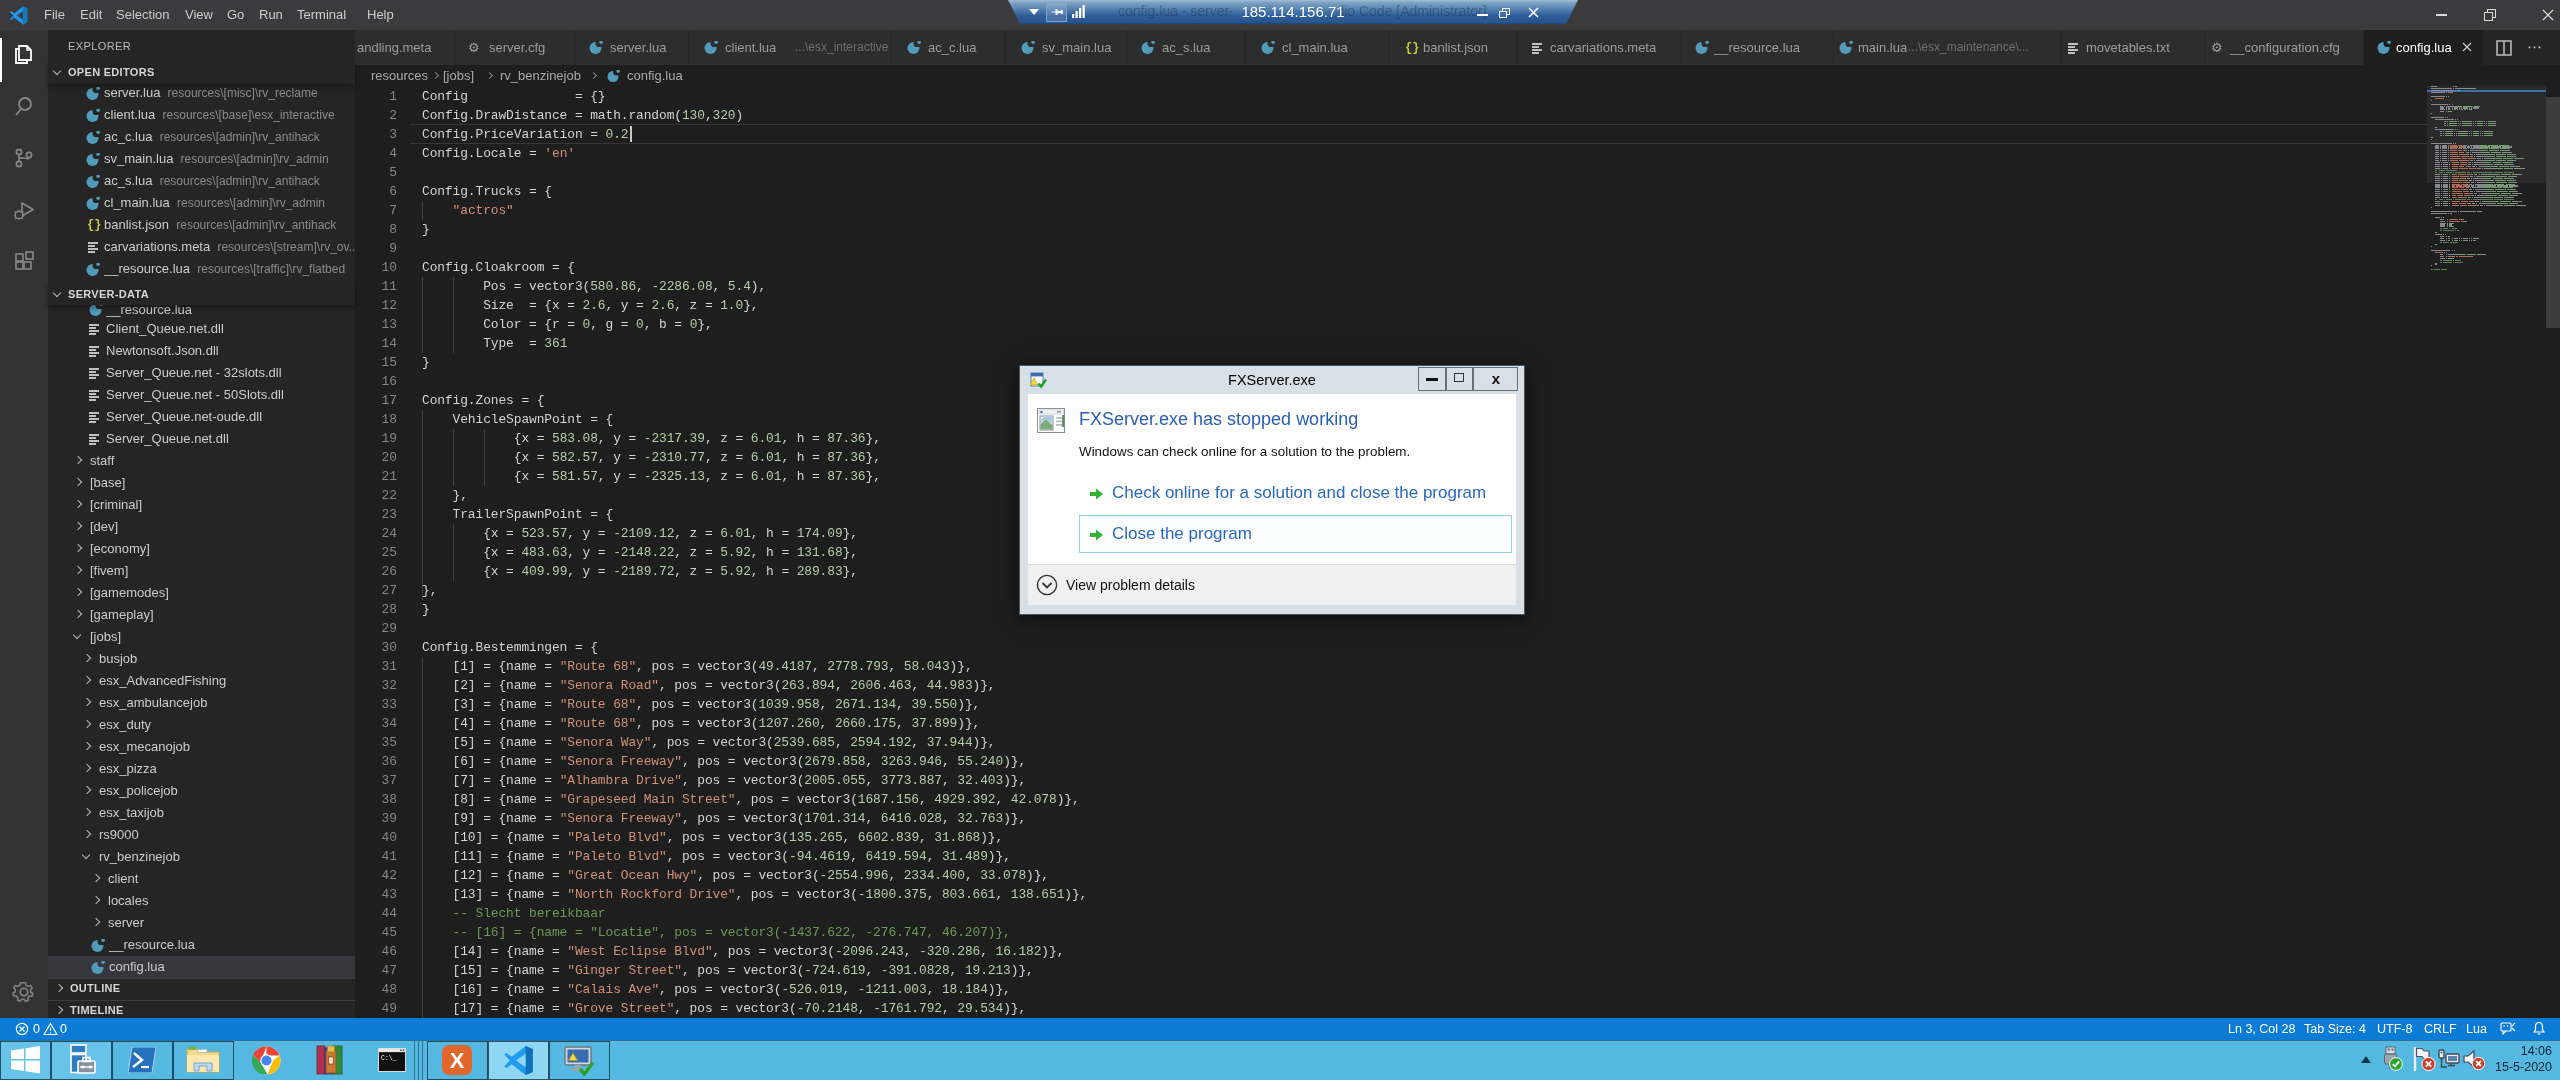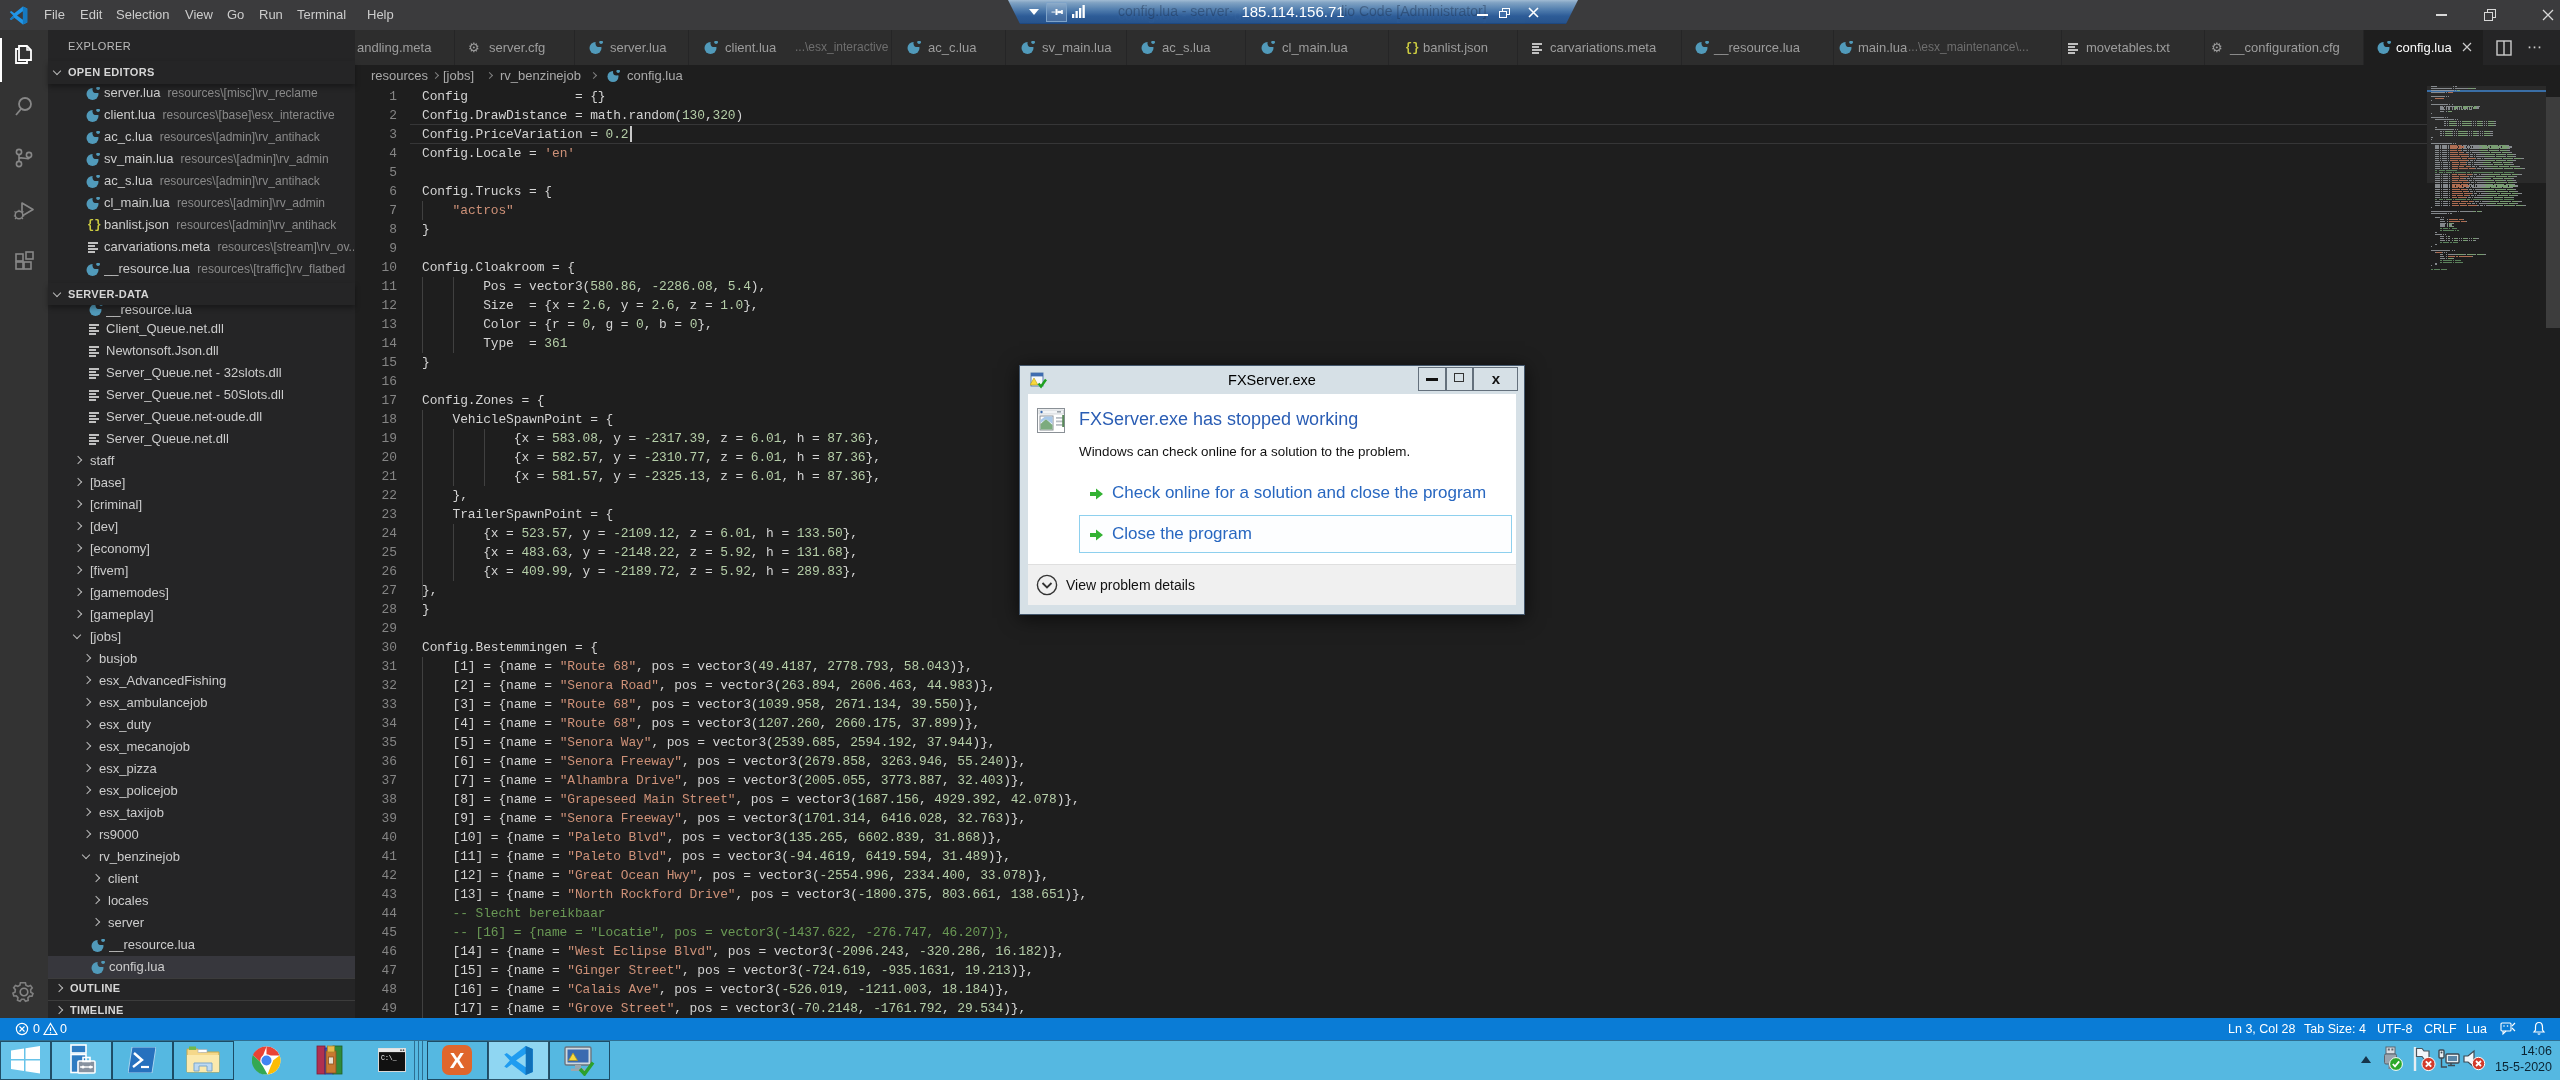--- a/index.html
+++ b/index.html
@@ -408,21 +408,21 @@
 <div class="cl" style="top:428.5px">            {x = <span class="n">583.08</span>, y = <span class="n">-2317.39</span>, z = <span class="n">6.01</span>, h = <span class="n">87.36</span>},</div>
 <div class="ln" style="top:447.5px">20</div>
 <div class="cl" style="top:447.5px">            {x = <span class="n">582.57</span>, y = <span class="n">-2310.77</span>, z = <span class="n">6.01</span>, h = <span class="n">87.36</span>},</div>
 <div class="ln" style="top:466.5px">21</div>
 <div class="cl" style="top:466.5px">            {x = <span class="n">581.57</span>, y = <span class="n">-2325.13</span>, z = <span class="n">6.01</span>, h = <span class="n">87.36</span>},</div>
 <div class="ln" style="top:485.5px">22</div>
 <div class="cl" style="top:485.5px">    },</div>
 <div class="ln" style="top:504.5px">23</div>
 <div class="cl" style="top:504.5px">    TrailerSpawnPoint = {</div>
 <div class="ln" style="top:523.5px">24</div>
-<div class="cl" style="top:523.5px">        {x = <span class="n">523.57</span>, y = <span class="n">-2109.12</span>, z = <span class="n">6.01</span>, h = <span class="n">133.50</span>},</div>
+<div class="cl" style="top:523.5px">        {x = <span class="n">523.57</span>, y = <span class="n">-2109.12</span>, z = <span class="n">6.01</span>, h = <span class="n">174.09</span>},</div>
 <div class="ln" style="top:542.5px">25</div>
 <div class="cl" style="top:542.5px">        {x = <span class="n">483.63</span>, y = <span class="n">-2148.22</span>, z = <span class="n">5.92</span>, h = <span class="n">131.68</span>},</div>
 <div class="ln" style="top:561.5px">26</div>
 <div class="cl" style="top:561.5px">        {x = <span class="n">409.99</span>, y = <span class="n">-2189.72</span>, z = <span class="n">5.92</span>, h = <span class="n">289.83</span>},</div>
 <div class="ln" style="top:580.5px">27</div>
 <div class="cl" style="top:580.5px">},</div>
 <div class="ln" style="top:599.5px">28</div>
 <div class="cl" style="top:599.5px">}</div>
 <div class="ln" style="top:618.5px">29</div>
 <div class="ln" style="top:637.5px">30</div>
@@ -453,21 +453,21 @@
 <div class="cl" style="top:865.5px">    [12] = {name = <span class="o">"Great Ocean Hwy"</span>, pos = vector3(<span class="n">-2554.996</span>, <span class="n">2334.400</span>, <span class="n">33.078</span>)},</div>
 <div class="ln" style="top:884.5px">43</div>
 <div class="cl" style="top:884.5px">    [13] = {name = <span class="o">"North Rockford Drive"</span>, pos = vector3(<span class="n">-1800.375</span>, <span class="n">803.661</span>, <span class="n">138.651</span>)},</div>
 <div class="ln" style="top:903.5px">44</div>
 <div class="cl" style="top:903.5px"><span class="c">    -- Slecht bereikbaar</span></div>
 <div class="ln" style="top:922.5px">45</div>
 <div class="cl" style="top:922.5px"><span class="c">    -- [16] = {name = "Locatie", pos = vector3(-1437.622, -276.747, 46.207)},</span></div>
 <div class="ln" style="top:941.5px">46</div>
 <div class="cl" style="top:941.5px">    [14] = {name = <span class="o">"West Eclipse Blvd"</span>, pos = vector3(<span class="n">-2096.243</span>, <span class="n">-320.286</span>, <span class="n">16.182</span>)},</div>
 <div class="ln" style="top:960.5px">47</div>
-<div class="cl" style="top:960.5px">    [15] = {name = <span class="o">"Ginger Street"</span>, pos = vector3(<span class="n">-724.619</span>, <span class="n">-935.1631</span>, <span class="n">19.213</span>)},</div>
+<div class="cl" style="top:960.5px">    [15] = {name = <span class="o">"Ginger Street"</span>, pos = vector3(<span class="n">-724.619</span>, <span class="n">-391.0828</span>, <span class="n">19.213</span>)},</div>
 <div class="ln" style="top:979.5px">48</div>
 <div class="cl" style="top:979.5px">    [16] = {name = <span class="o">"Calais Ave"</span>, pos = vector3(<span class="n">-526.019</span>, <span class="n">-1211.003</span>, <span class="n">18.184</span>)},</div>
 <div class="ln" style="top:998.5px">49</div>
 <div class="cl" style="top:998.5px">    [17] = {name = <span class="o">"Grove Street"</span>, pos = vector3(<span class="n">-70.2148</span>, <span class="n">-1761.792</span>, <span class="n">29.534</span>)},</div>
 <div class="ig" style="left:422px;top:200.5px;height:19.0px"></div>
 <div class="ig" style="left:422px;top:276.5px;height:76.0px"></div>
 <div class="ig" style="left:453px;top:276.5px;height:76.0px"></div>
 <div class="ig" style="left:422px;top:409.5px;height:190.0px"></div>
 <div class="ig" style="left:453px;top:428.5px;height:57.0px"></div>
 <div class="ig" style="left:484px;top:428.5px;height:57.0px"></div>

